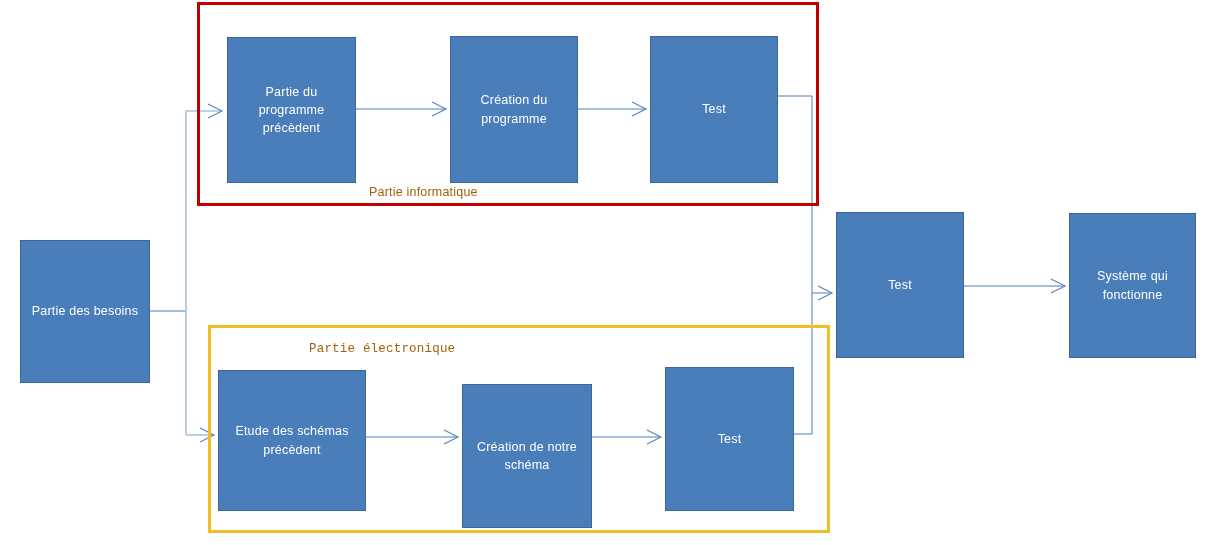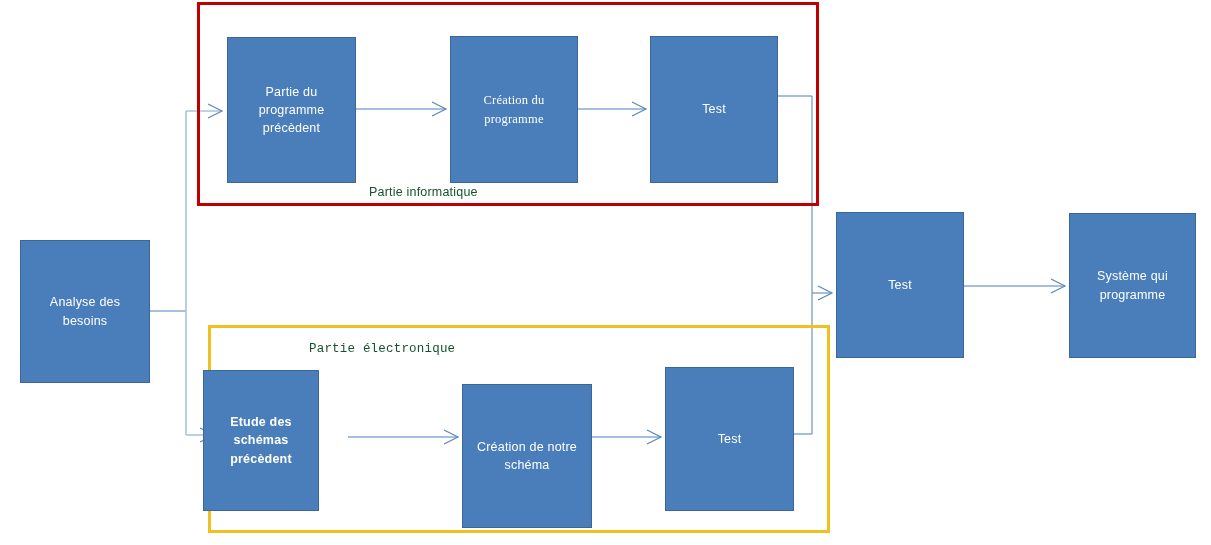--- a/index.html
+++ b/index.html
@@ -16,21 +16,21 @@
     overflow: hidden;
   }
   .group-box {
     position: absolute;
     box-sizing: border-box;
     background: transparent;
   }
   .group-label {
     position: absolute;
     font-size: 12.5px;
-    color: #14532d;
+    color: #a16207;
     white-space: nowrap;
     letter-spacing: 0.2px;
   }
   .proc-box {
     position: absolute;
     box-sizing: border-box;
     background: #4A7EBB;
     border: 1px solid #3A6699;
     display: flex;
     align-items: center;
@@ -110,48 +110,48 @@
 
   </svg>
 
   <div class="group-box" style="left:197px; top:2px; width:622px; height:204px; border:3px solid #C00000;"></div>
   <div class="group-label" style="left:369px; top:185px;">Partie informatique</div>
 
   <div class="group-box" style="left:208px; top:325px; width:622px; height:208px; border:3px solid #F0C020;"></div>
   <div class="group-label" style="left:309px; top:342px;font-family:Liberation Mono, monospace;">Partie électronique</div>
 
   <div class="proc-box" style="left:20px; top:240px; width:130px; height:143px;">
-    <span>Analyse des besoins</span>
+    <span>Partie des besoins</span>
   </div>
 
   <div class="proc-box" style="left:227px; top:37px; width:129px; height:146px;">
     <span>Partie du programme précèdent</span>
   </div>
 
-  <div class="proc-box" style="left:450px; top:36px; width:128px; height:147px;font-family:Liberation Serif, serif;">
+  <div class="proc-box" style="left:450px; top:36px; width:128px; height:147px;">
     <span>Création du programme</span>
   </div>
 
   <div class="proc-box" style="left:650px; top:36px; width:128px; height:147px;">
     <span>Test</span>
   </div>
 
-  <div class="proc-box" style="left:203px; top:370px; width:116px; height:141px;font-weight:bold;">
+  <div class="proc-box" style="left:218px; top:370px; width:148px; height:141px;">
     <span>Etude des schémas précèdent</span>
   </div>
 
   <div class="proc-box" style="left:462px; top:367px; width:130px; height:144px;margin-top:17px;">
     <span>Création de notre schéma</span>
   </div>
 
   <div class="proc-box" style="left:665px; top:367px; width:129px; height:144px;">
     <span>Test</span>
   </div>
 
   <div class="proc-box" style="left:836px; top:212px; width:128px; height:146px;">
     <span>Test</span>
   </div>
 
   <div class="proc-box" style="left:1069px; top:213px; width:127px; height:145px;">
-    <span>Système qui programme</span>
+    <span>Système qui fonctionne</span>
   </div>
 
 </div>
 
 </body></html>

